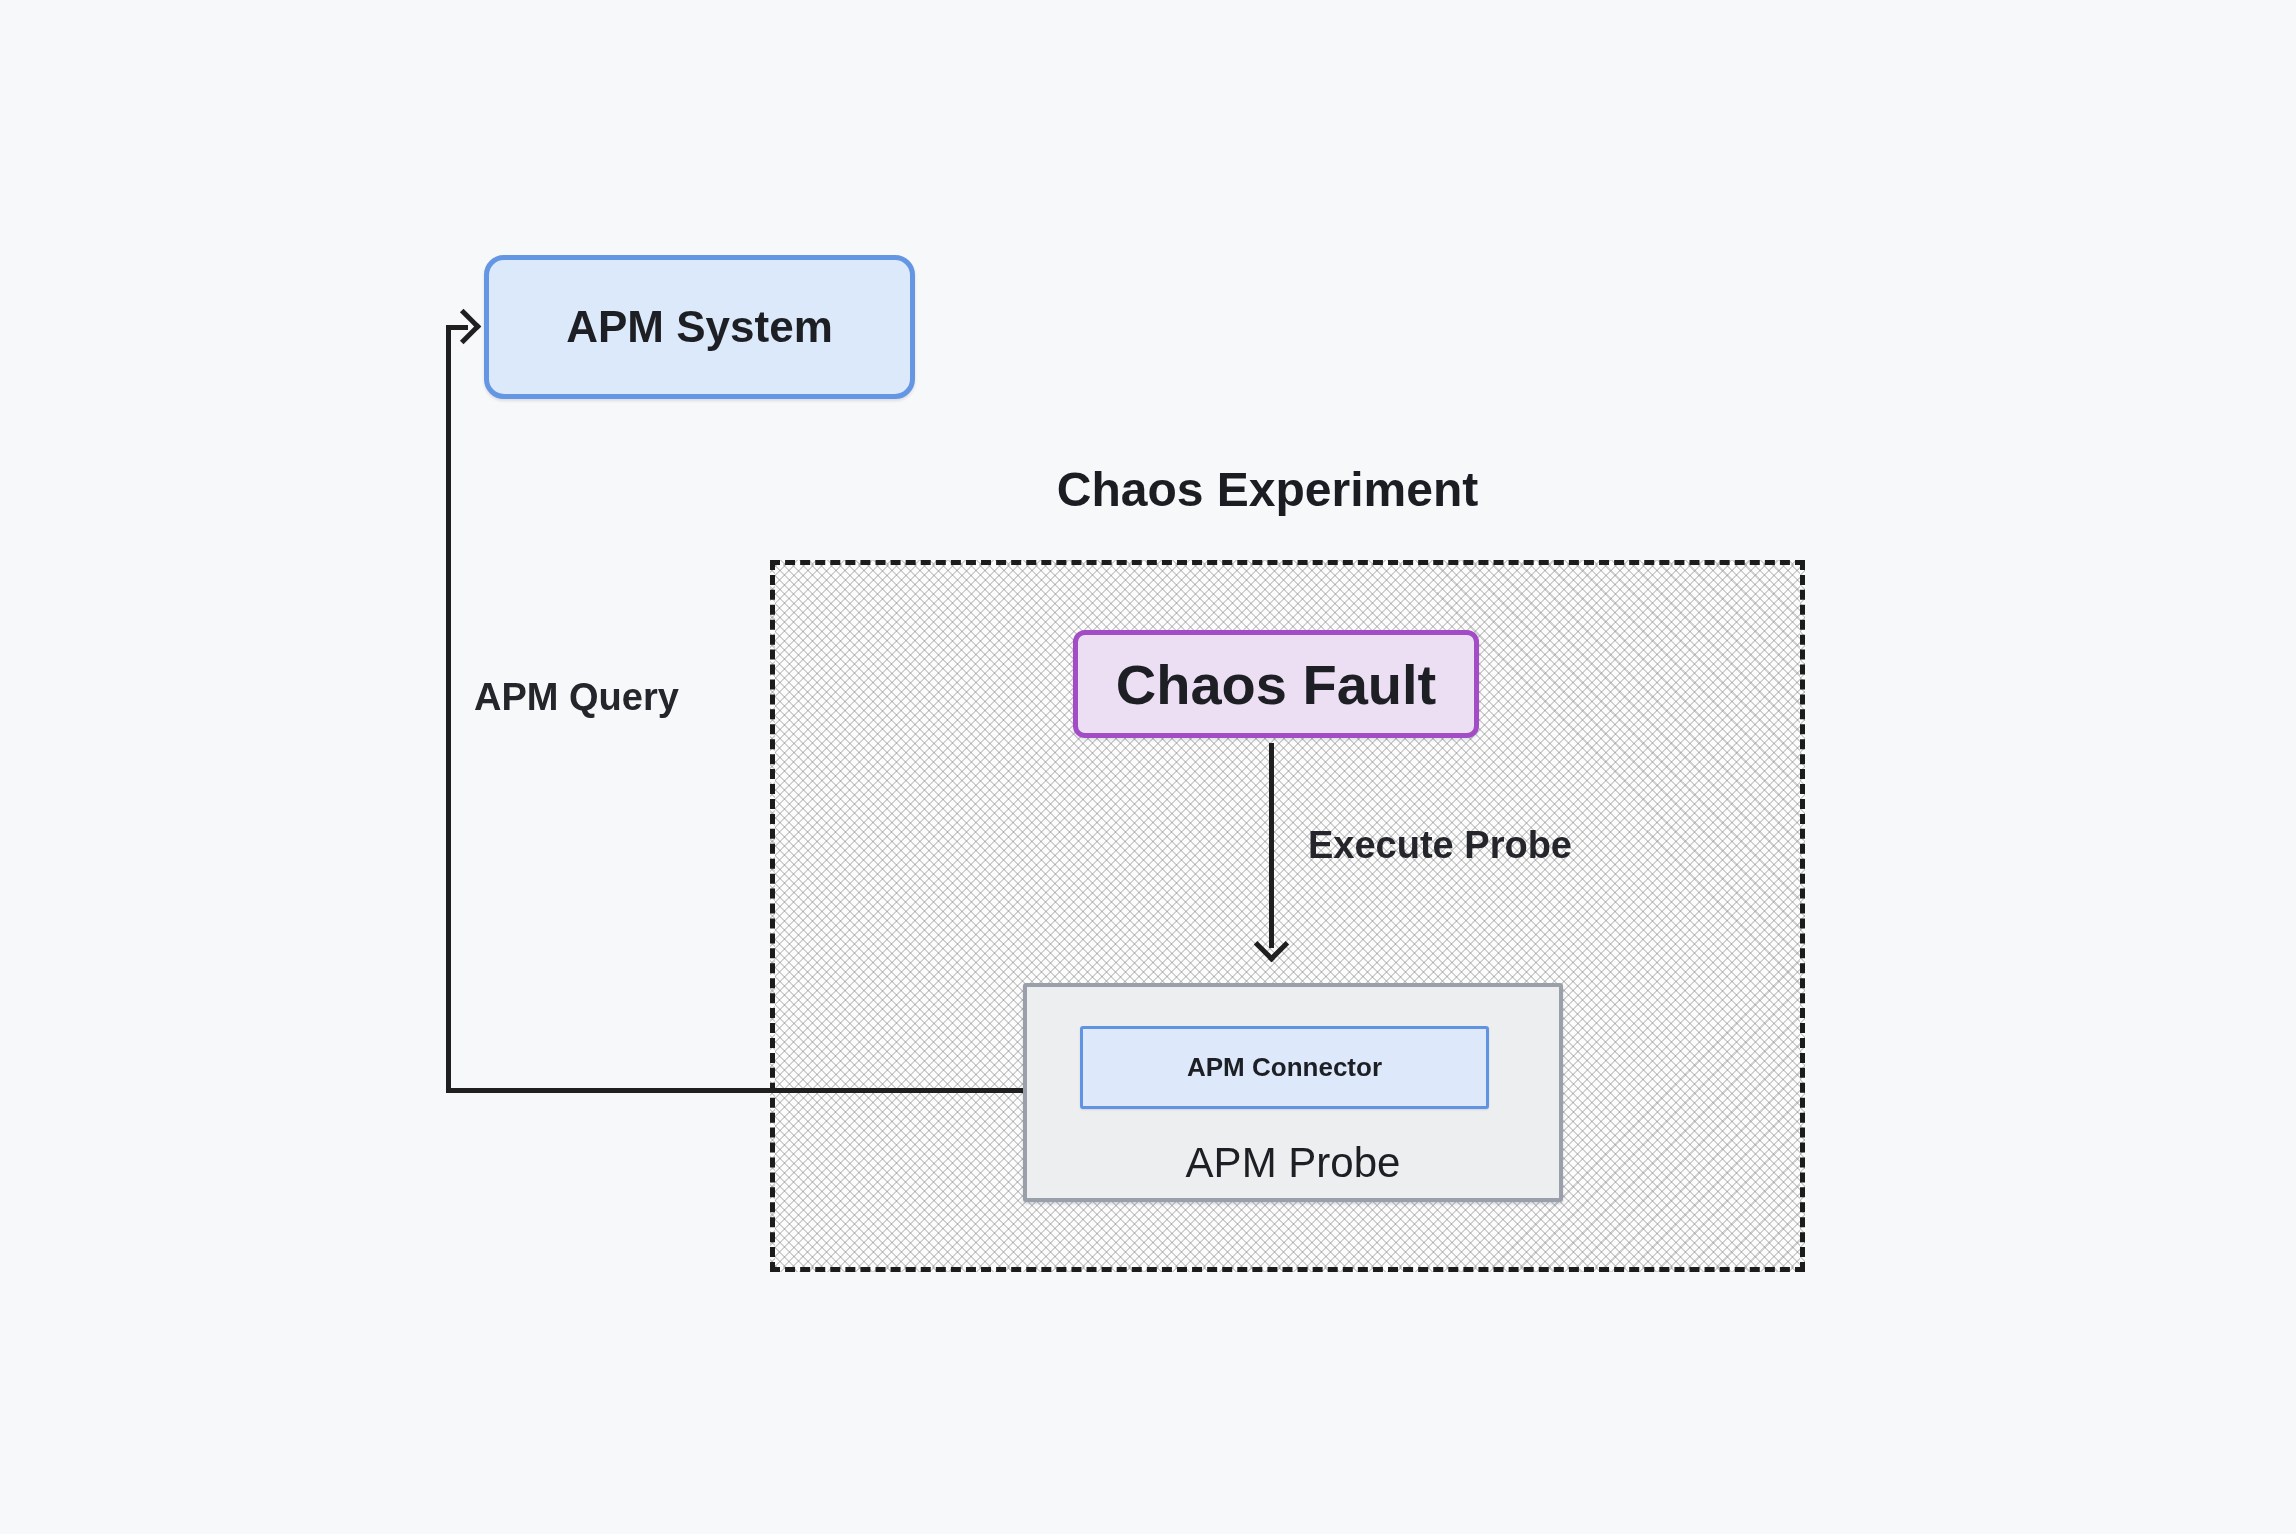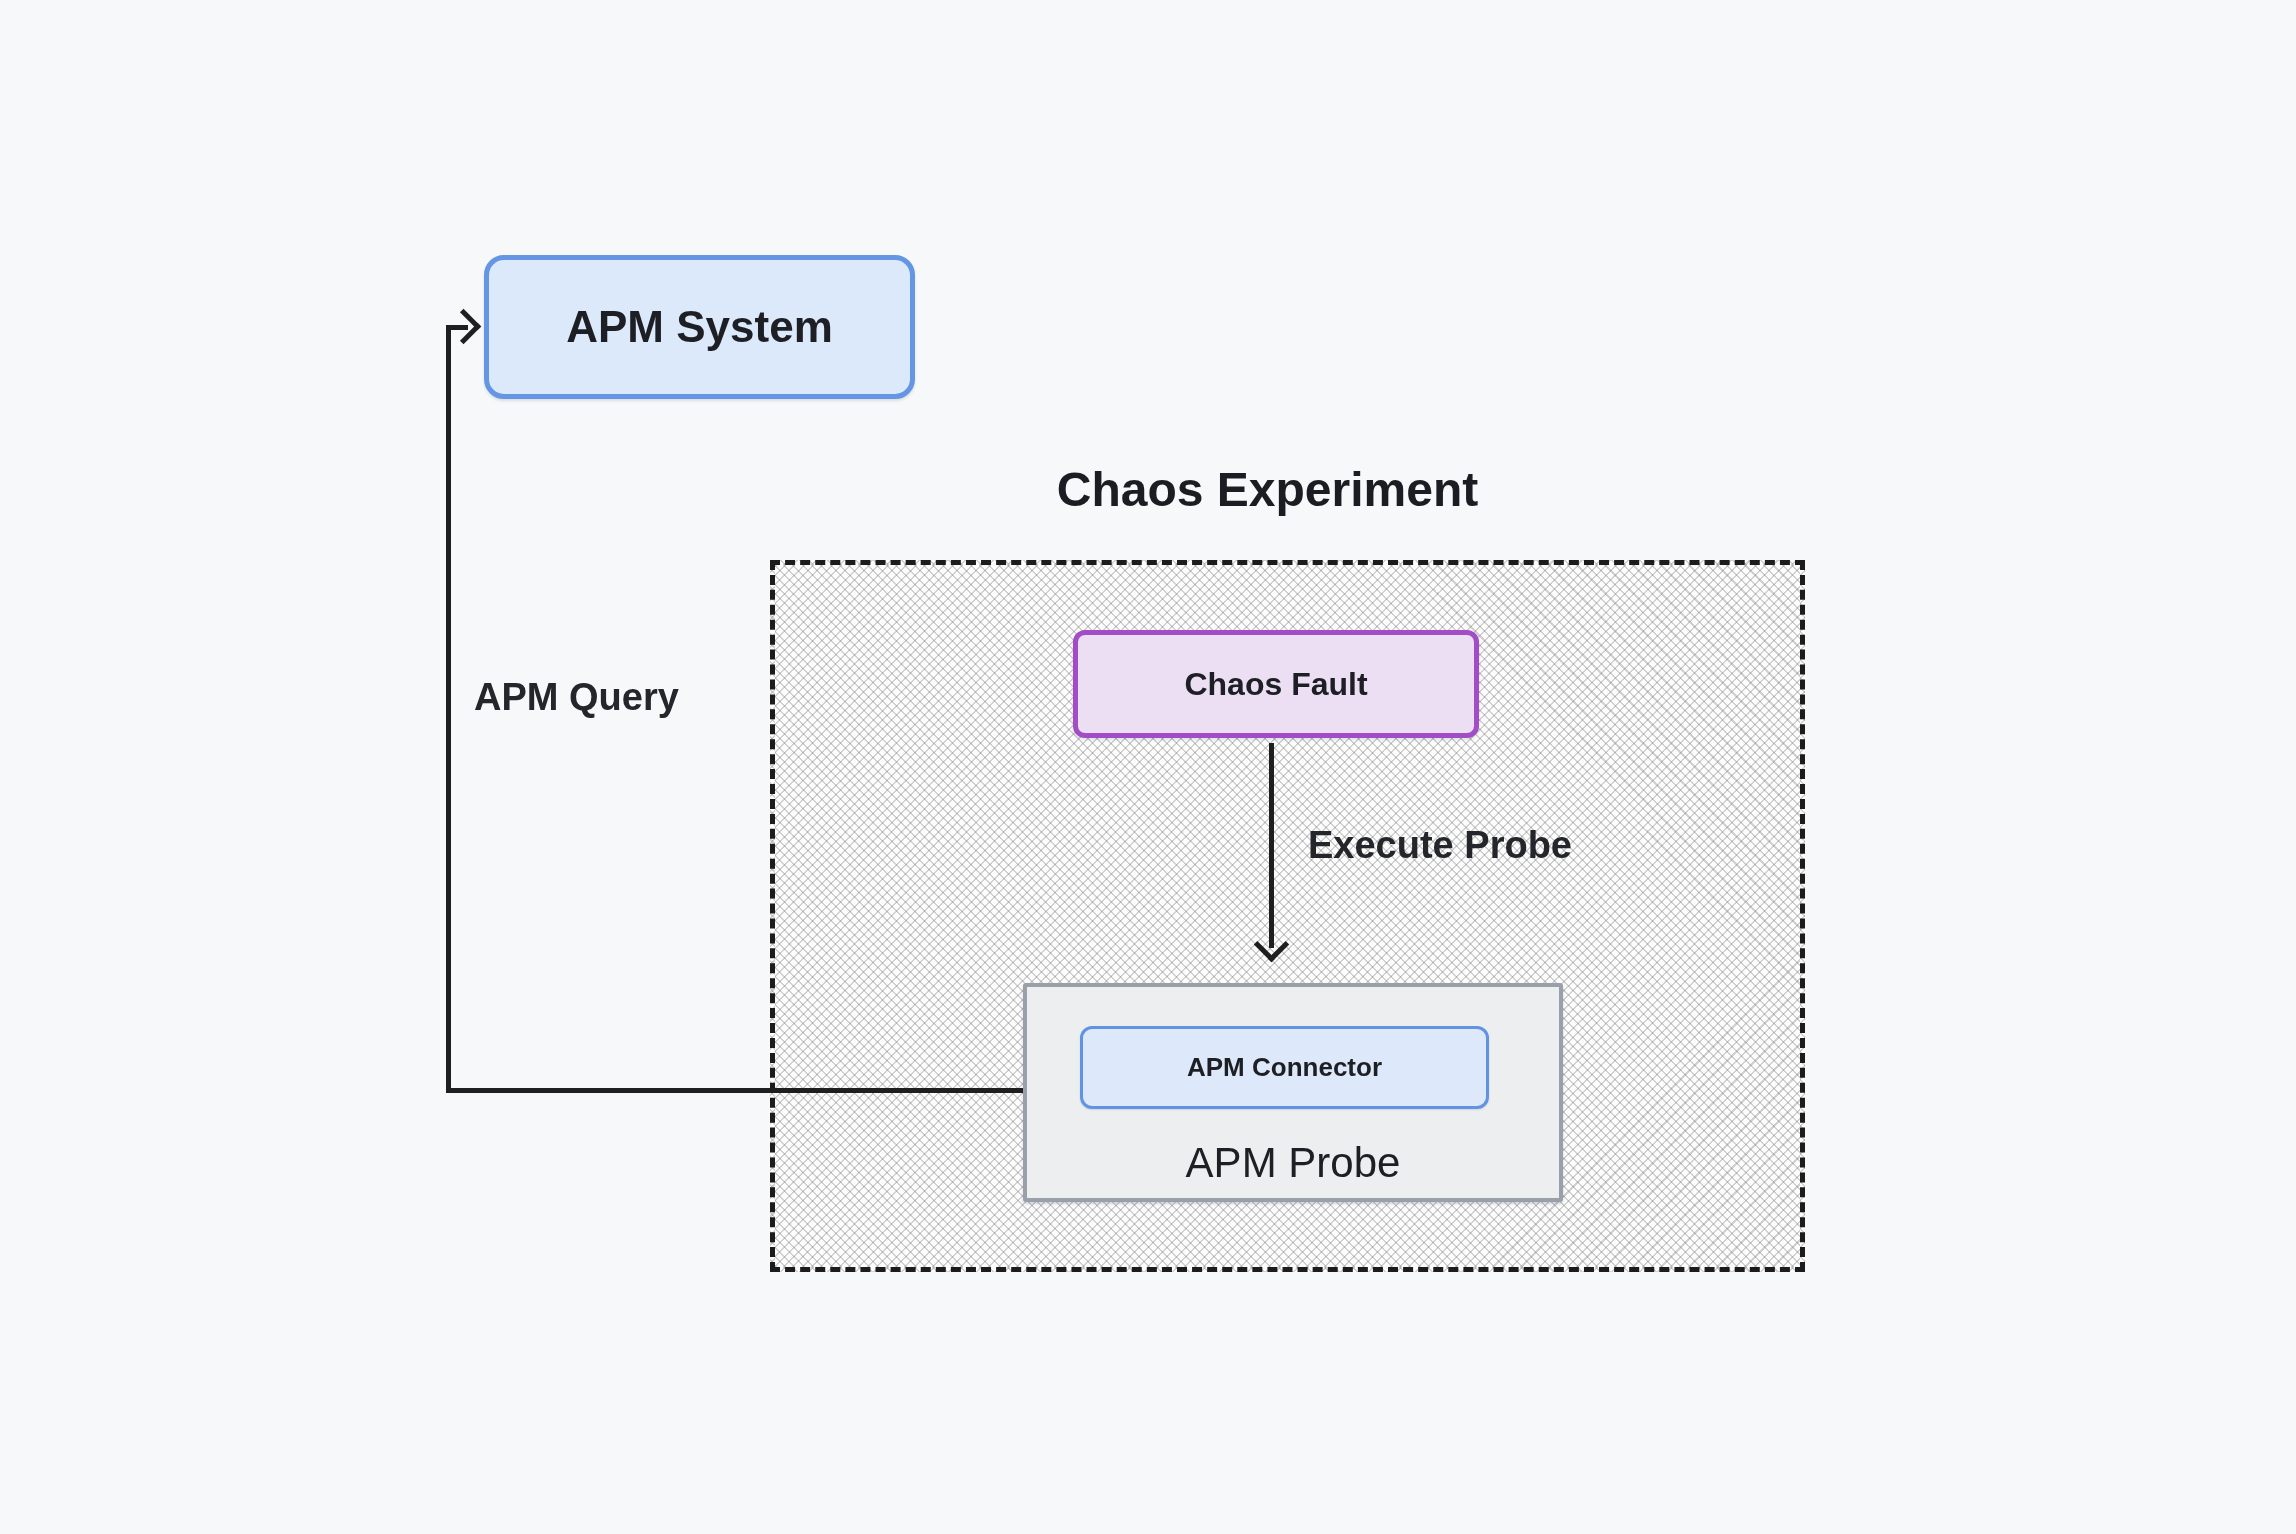--- a/index.html
+++ b/index.html
@@ -21,33 +21,33 @@
   }
 
   .node-apm-system {
     left: 484px; top: 255px; width: 431px; height: 144px;
     background: #dbe9fb; border: 5px solid #6496e3; border-radius: 20px;
     font-size: 44px;
   }
   .node-chaos-fault {
     left: 1073px; top: 630px; width: 406px; height: 108px;
     background: #ecdff4; border: 5px solid #a24cc6; border-radius: 12px;
-    font-size: 32px;
+    font-size: 56px;
   }
   .node-apm-probe {
     left: 1023px; top: 983px; width: 540px; height: 219px;
     background: #edeef0; border: 4px solid #9aa0aa; border-radius: 3px;
     box-shadow: 0 2px 3px rgba(20, 30, 60, 0.18);
   }
   .node-apm-connector {
     position: absolute;
     left: 53px; top: 39px; width: 409px; height: 83px;
     display: flex; align-items: center; justify-content: center;
     box-sizing: border-box;
-    background: #dde9fa; border: 3px solid #6094e2; border-radius: 12px;
+    background: #dde9fa; border: 3px solid #6094e2; border-radius: 3px;
     font-size: 26px; font-weight: 700;
     box-shadow: 0 1px 2px rgba(20, 30, 60, 0.12);
   }
   .apm-probe-label {
     position: absolute;
     left: 0; top: 152px; width: 100%;
     text-align: center;
     font-size: 42px; font-weight: 400;
   }
 

